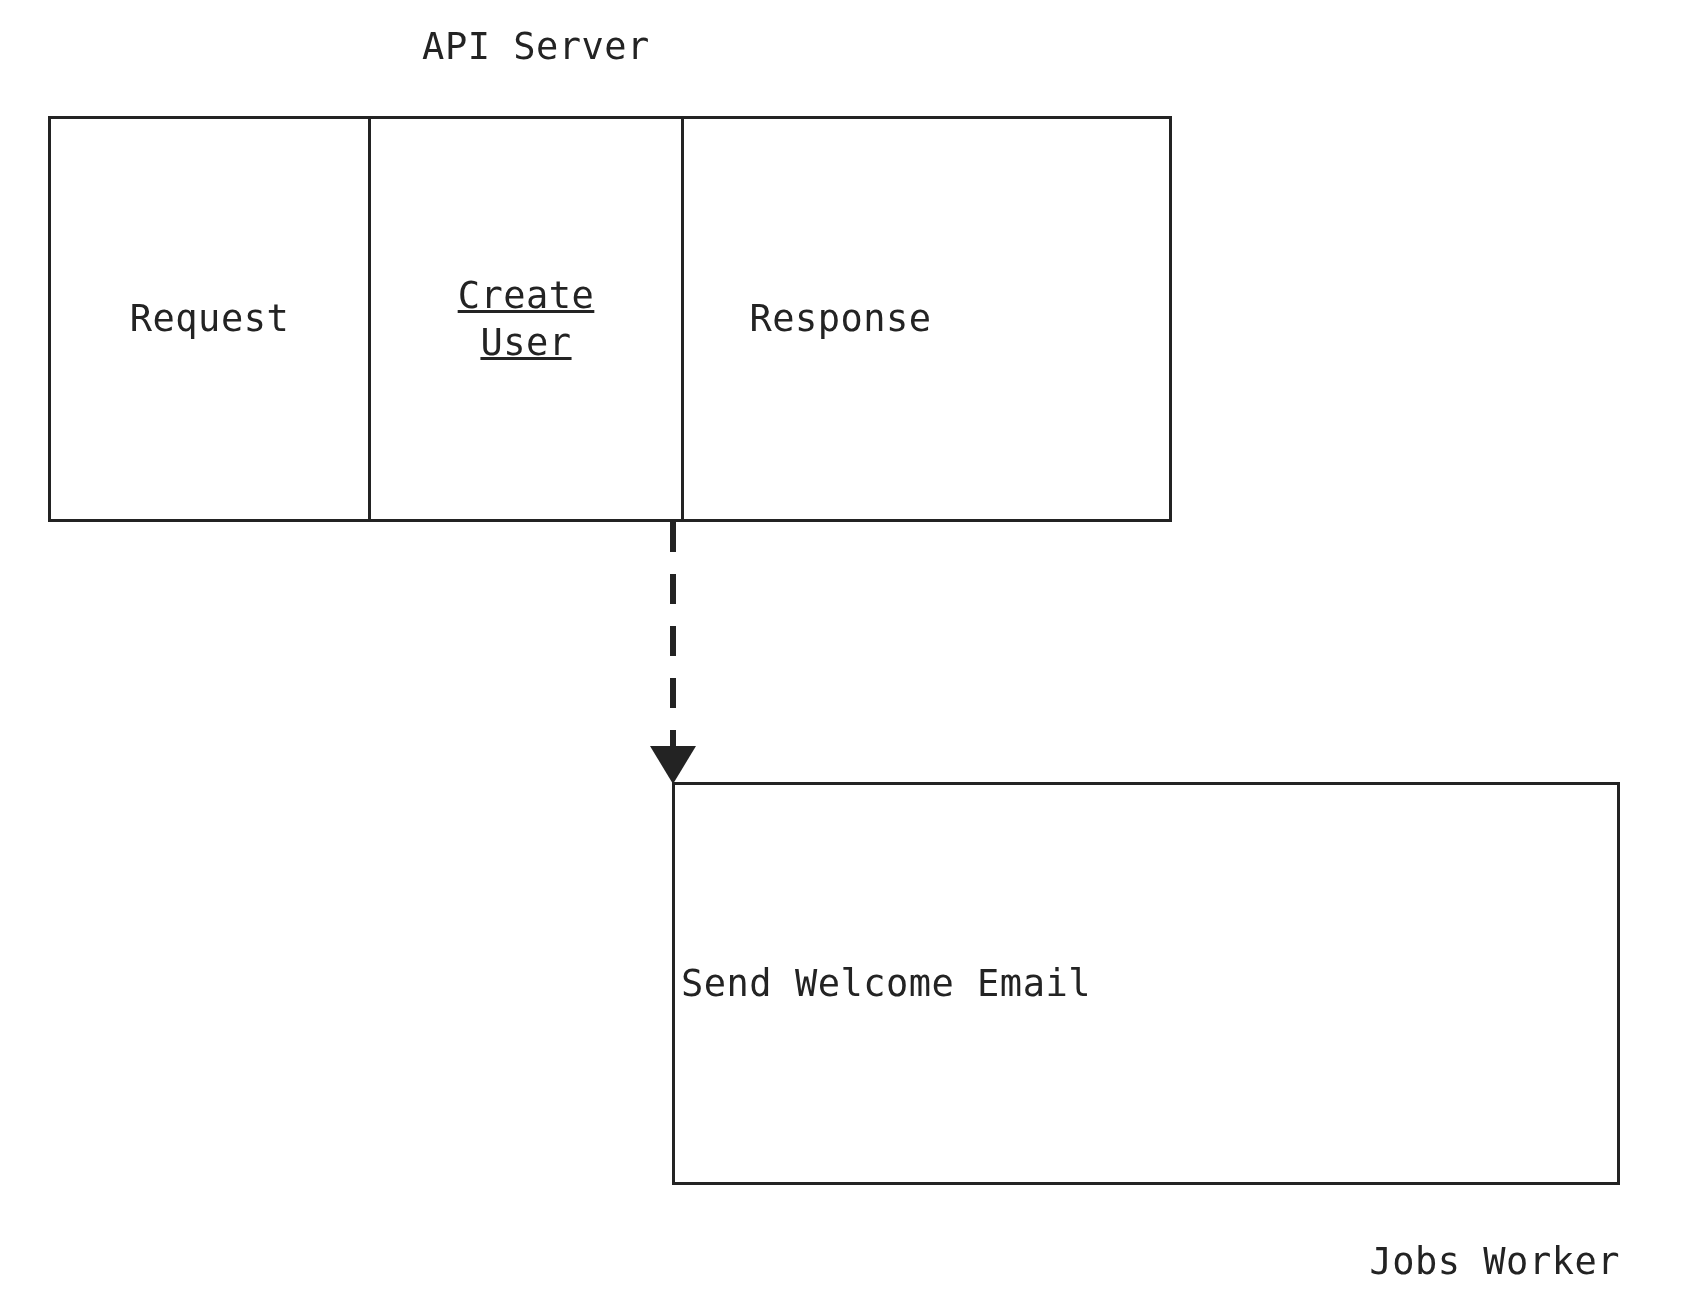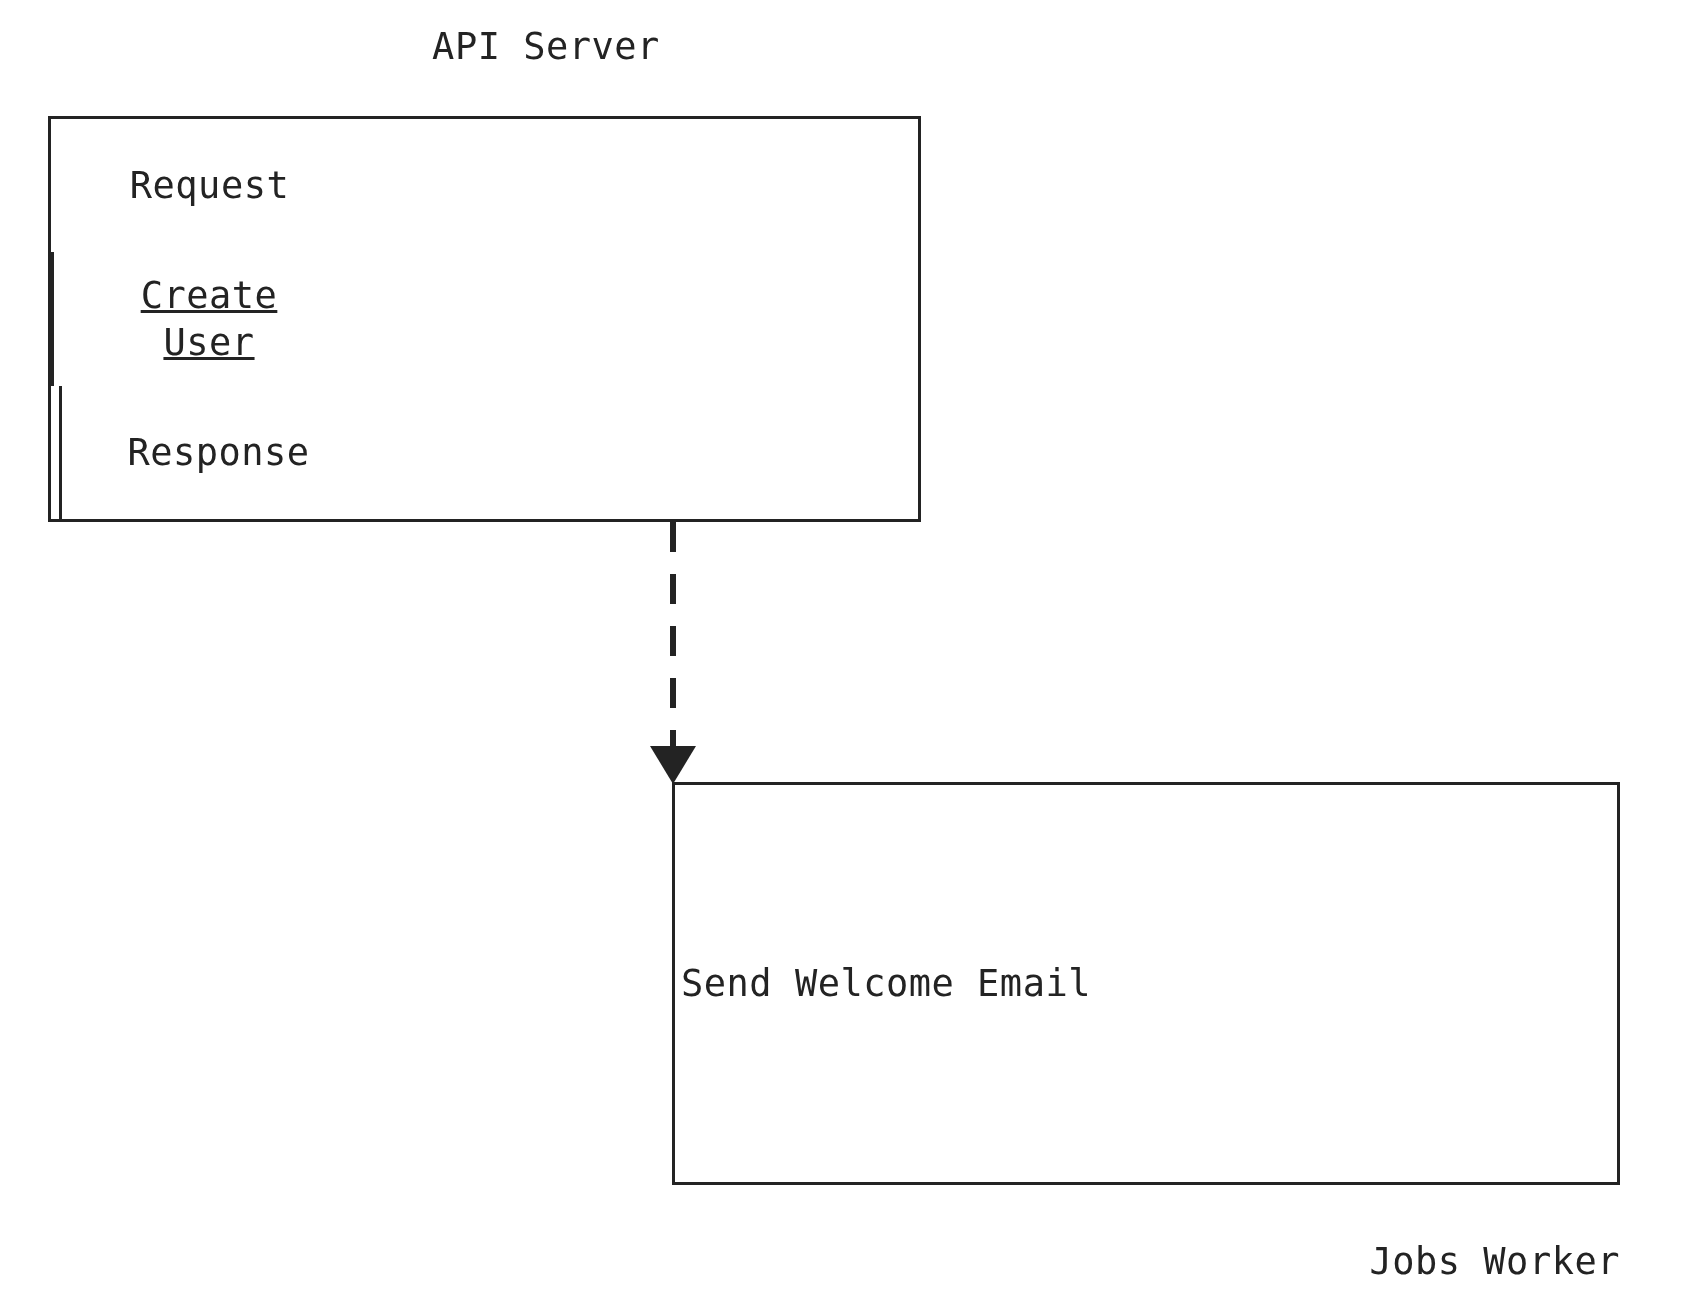--- a/index.html
+++ b/index.html
@@ -25,64 +25,65 @@
     position: absolute;
     font-family: "DejaVu Sans Mono", "Liberation Mono", monospace;
     font-size: 37px;
     color: #232323;
     letter-spacing: 0.5px;
     white-space: nowrap;
     line-height: 1.2;
   }
 
   #api-server-title {
-    left: 16px;
+    left: 0;
     top: 25px;
     width: 1060px;
     text-align: center;
+    padding-left: 6px;
   }
 
   #jobs-worker-title {
     left: 672px;
     top: 1240px;
     width: 948px;
     text-align: right;
   }
 
   
   #api-server-box {
     position: absolute;
     left: 48px;
     top: 116px;
-    width: 873px;
+    width: 1124px;
     height: 406px;
     box-sizing: border-box;
     border: 3px solid #232323;
     background: #ffffff;
     display: flex;
-    flex-direction: column;
+    flex-direction: row;
   }
 
   .api-cell {
     position: relative;
     box-sizing: border-box;
     display: flex;
     align-items: center;
     justify-content: center;
     height: 100%;
     background: #ffffff;
   }
 
   .api-cell + .api-cell {
     border-left: 3px solid #232323;
   }
 
   #cell-request  { width: 317px; }
   #cell-create   { width: 313px; }
-  #cell-response { width: 316px; margin-left: 8px; }
+  #cell-response { width: 316px; }
 
   .cell-label {
     font-family: "DejaVu Sans Mono", "Liberation Mono", monospace;
     font-size: 37px;
     color: #232323;
     text-align: center;
     line-height: 1.28;
     letter-spacing: 0.5px;
     padding: 0 6px;
   }

